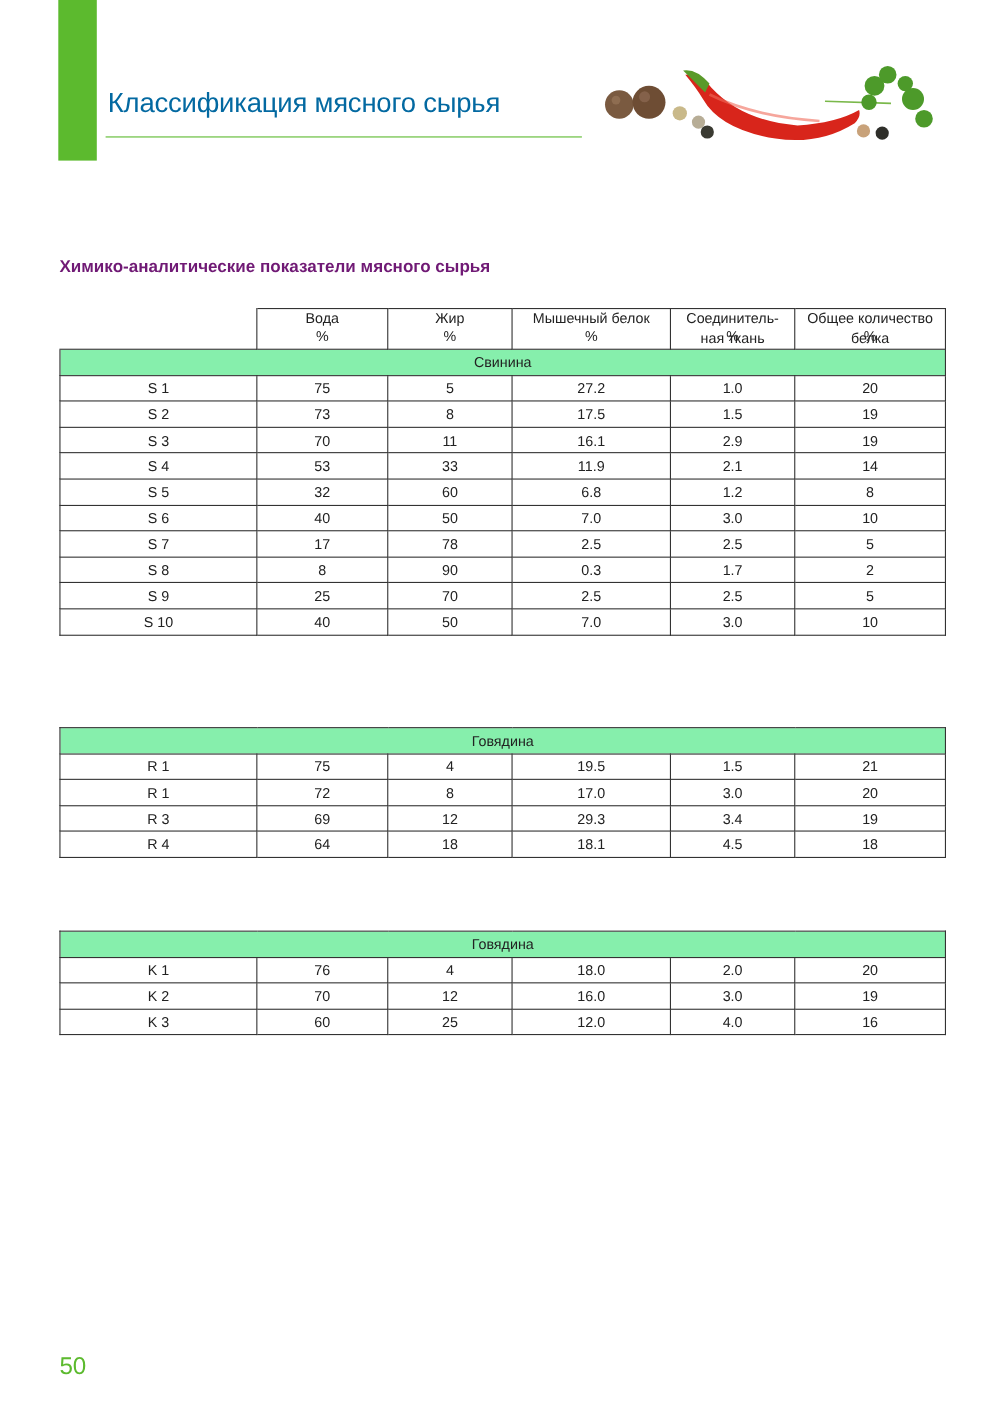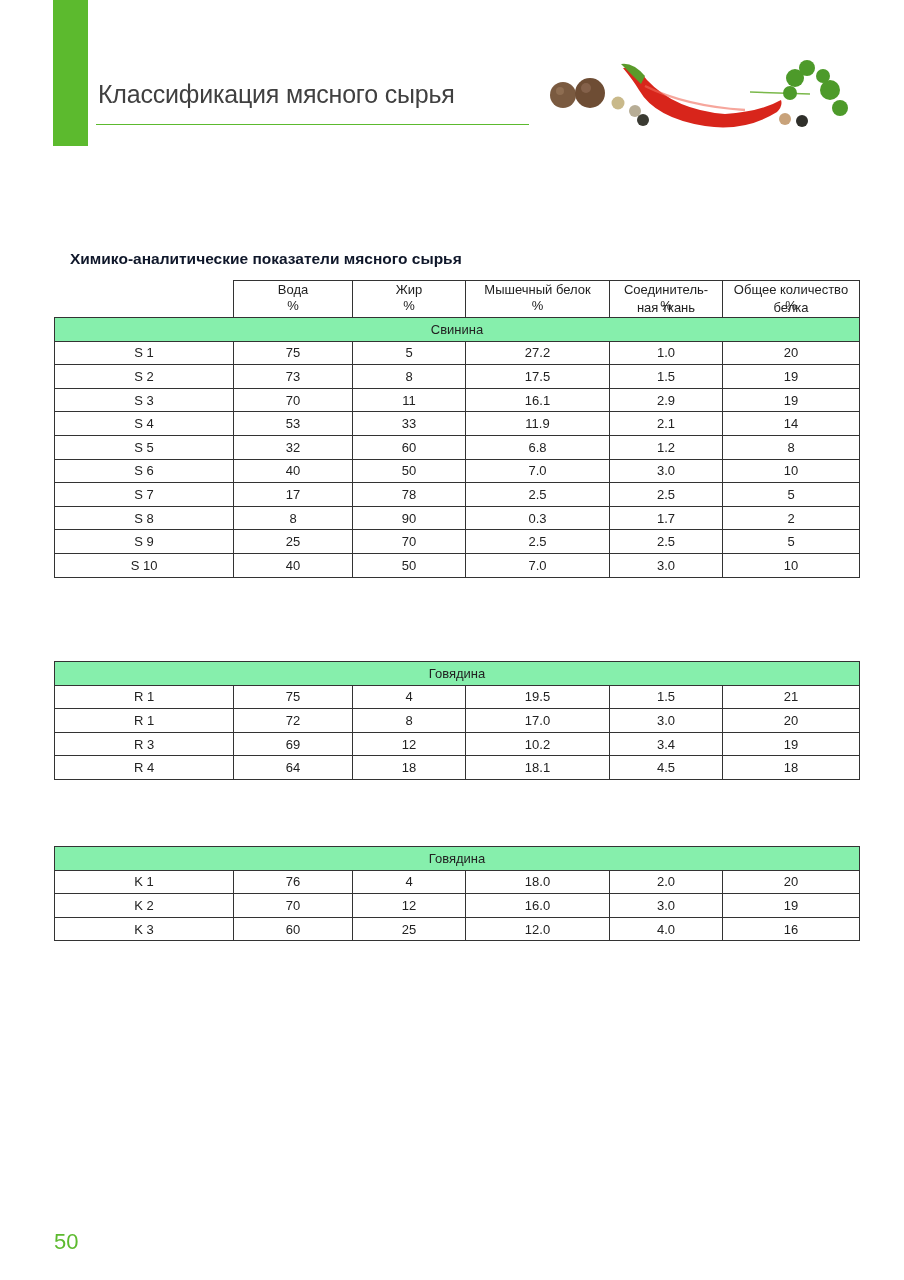--- a/index.html
+++ b/index.html
@@ -1,24 +1,24 @@
 <!DOCTYPE html>
 <html><head>
   <meta charset="utf-8">
   <style>
     html, body { margin: 0; padding: 0; }
     body {
       width: 904px; height: 1280px; position: relative; background: #ffffff;
       font-family: "Liberation Sans", sans-serif; color: #1a1a1a; overflow: hidden;
     }
     .green-bar { position: absolute; left: 53px; top: 0; width: 35px; height: 146px; background: #5cba2e; }
-    .page-title { position: absolute; left: 98px; top: 80px; font-size: 25px; font-weight: normal; color: #404040; margin: 0; letter-spacing: -0.2px; }
+    .page-title { position: absolute; left: 98px; top: 80px; font-size: 25px; font-weight: normal; color: #0369a1; margin: 0; letter-spacing: -0.2px; }
     .title-rule { position: absolute; left: 96px; top: 124px; width: 433px; height: 1px; background: #5cba2e; }
     .deco { position: absolute; left: 545px; top: 48px; width: 310px; height: 90px; }
-    .subtitle { position: absolute; left: 54px; top: 234px; font-size: 15.5px; font-weight: bold; color: #0f172a; margin: 16px; }
+    .subtitle { position: absolute; left: 54px; top: 234px; font-size: 15.5px; font-weight: bold; color: #701a75; margin: 0; }
     table.data { position: absolute; left: 54px; border-collapse: collapse; width: 806px; table-layout: fixed; font-size: 13px; }
     table.data td, table.data th { border: 1px solid #333; padding: 0; height: 22.6px; text-align: center; color: #222; font-weight: normal; }
     .col0 { width: 179px; } .col1 { width: 119px; } .col2 { width: 113px; } .col3 { width: 144px; } .col4 { width: 113px; } .col5 { width: 137px; }
     .hdr th { height: 76px; vertical-align: top; text-align: left; padding: 5px 5px 0 5px; font-size: 13px; position: relative; line-height: 18px; }
     .hdr th.empty { border-top: none; border-left: none; }
     .hdr .unit { position: absolute; left: 0; right: 0; bottom: 2px; text-align: center; }
     .group td { background: #86efac; text-align: left; padding-left: 4px; font-size: 13px; }
     td.code { color: #5cba2e; }
     #t1 { top: 280px; } #t2 { top: 661px; } #t3 { top: 846px; }
     .page-number { position: absolute; left: 54px; top: 1229px; font-size: 22px; color: #5cba2e; }
@@ -192,21 +192,21 @@
         <td>72</td>
         <td>8</td>
         <td>17.0</td>
         <td>3.0</td>
         <td>20</td>
       </tr>
       <tr>
         <td class="code">R 3</td>
         <td>69</td>
         <td>12</td>
-        <td>10.2</td>
+        <td>29.3</td>
         <td>3.4</td>
         <td>19</td>
       </tr>
       <tr>
         <td class="code">R 4</td>
         <td>64</td>
         <td>18</td>
         <td>18.1</td>
         <td>4.5</td>
         <td>18</td>

